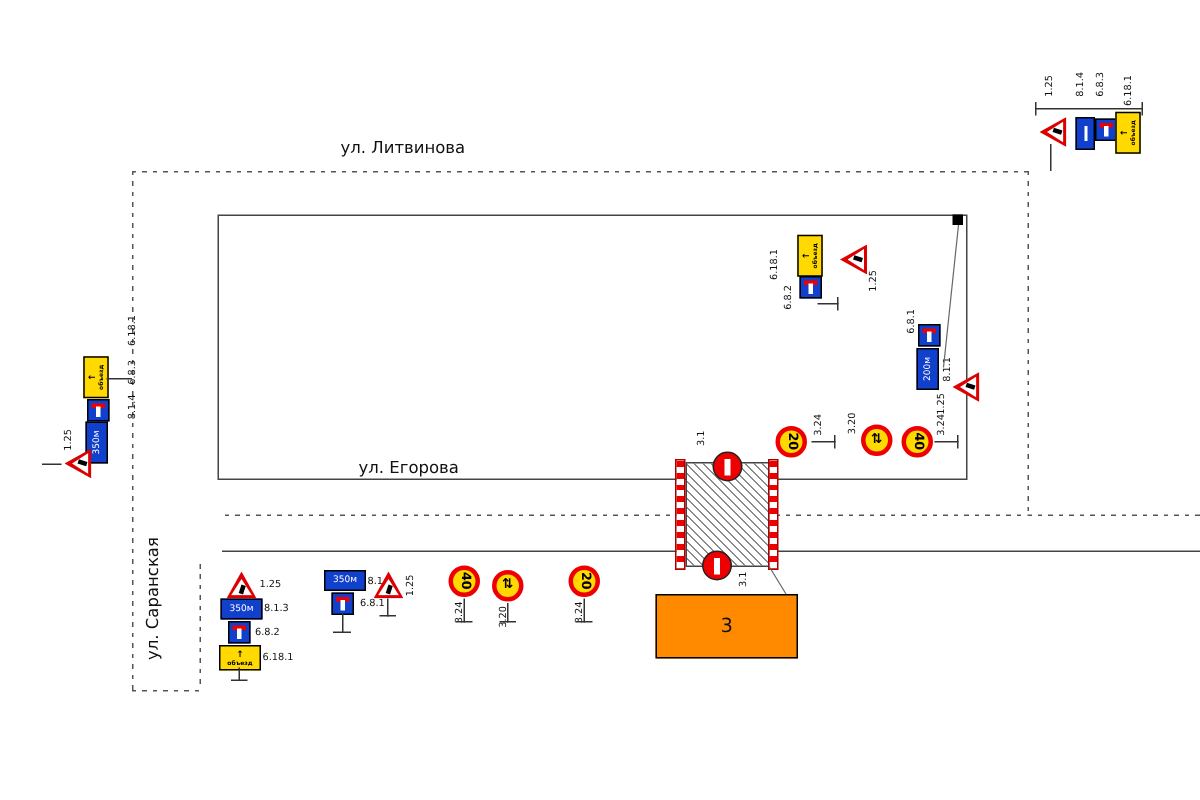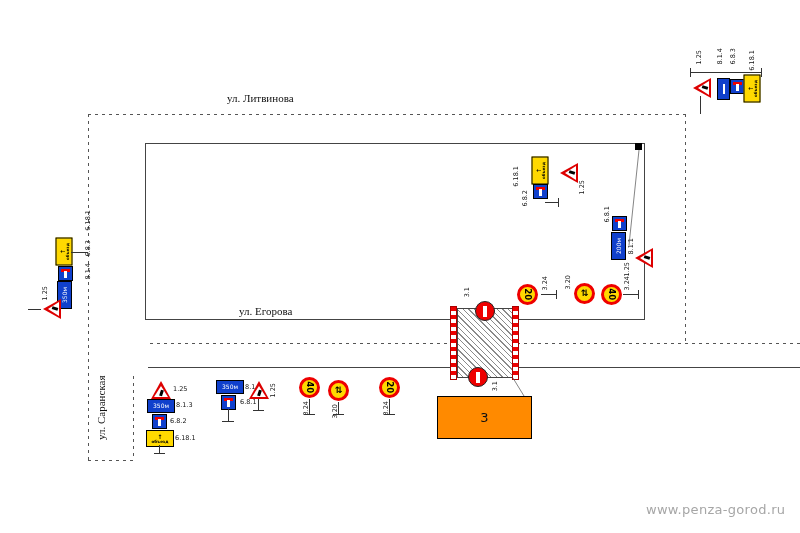--- a/index.html
+++ b/index.html
@@ -3,21 +3,21 @@
 <meta charset="utf-8">
 <style>
   html,body{margin:0;padding:0;background:#fff;}
   .canvas{position:relative;width:800px;height:533px;background:#fff;overflow:hidden;
           font-family:"DejaVu Sans",sans-serif;color:#111;}
   .dash-h{position:absolute;height:1px;background:repeating-linear-gradient(90deg,#555 0 3px,transparent 3px 7px);}
   .dash-v{position:absolute;width:1px;background:repeating-linear-gradient(180deg,#555 0 3px,transparent 3px 7px);}
   .solid-h{position:absolute;height:1px;background:#444;}
   .block{position:absolute;border:1px solid #444;background:transparent;}
   .corner{position:absolute;background:#000;}
-  .street{position:absolute;font-size:11px;color:#111;white-space:nowrap;font-family:Liberation Serif, serif;}
+  .street{position:absolute;font-size:11px;color:#111;white-space:nowrap;}
   .street.vert{writing-mode:vertical-rl;transform:rotate(180deg);}
   .watermark{position:absolute;font-size:13px;color:#a6a6a6;letter-spacing:.3px;}
   .hatch{position:absolute;border:1px solid #444;
          background:repeating-linear-gradient(45deg,#fff 0 3px,#8a8a8a 3px 4px);}
   .barrier{position:absolute;width:5px;background:repeating-linear-gradient(180deg,#e00 0 4px,#fff 4px 8px);border:1px solid #a00;}
   .objbox{position:absolute;background:#ff8a00;border:1px solid #000;display:flex;align-items:center;justify-content:center;font-size:13px;}
   .noentry{position:absolute;width:18px;height:18px;border-radius:50%;background:#e00;border:1px solid #222;
            display:flex;align-items:center;justify-content:center;}
   .noentry i{display:block;width:4px;height:11px;background:#fff;}
   .csign{position:absolute;width:15px;height:15px;border-radius:50%;border:3px solid #e00;background:#ffd900;
@@ -254,15 +254,14 @@
       <span class="glyph"></span>
     </div>
   <div class="pole-h" style="left:71px;top:252px;width:17px;"></div>
   <div class="pole-h" style="left:28px;top:309px;width:13px;"></div>
 
   <svg class="overlay" width="800" height="533" viewBox="0 0 800 533">
     <line x1="639" y1="150" x2="629" y2="245" stroke="#666" stroke-width="0.8"></line>
     <line x1="513" y1="378" x2="524" y2="396" stroke="#666" stroke-width="0.8"></line>
   </svg>
 
-  <div class="watermark" style="left:646px;top:502px;">www.penza-gorod.ru</div>
 
 </div>
 
 </body></html>

